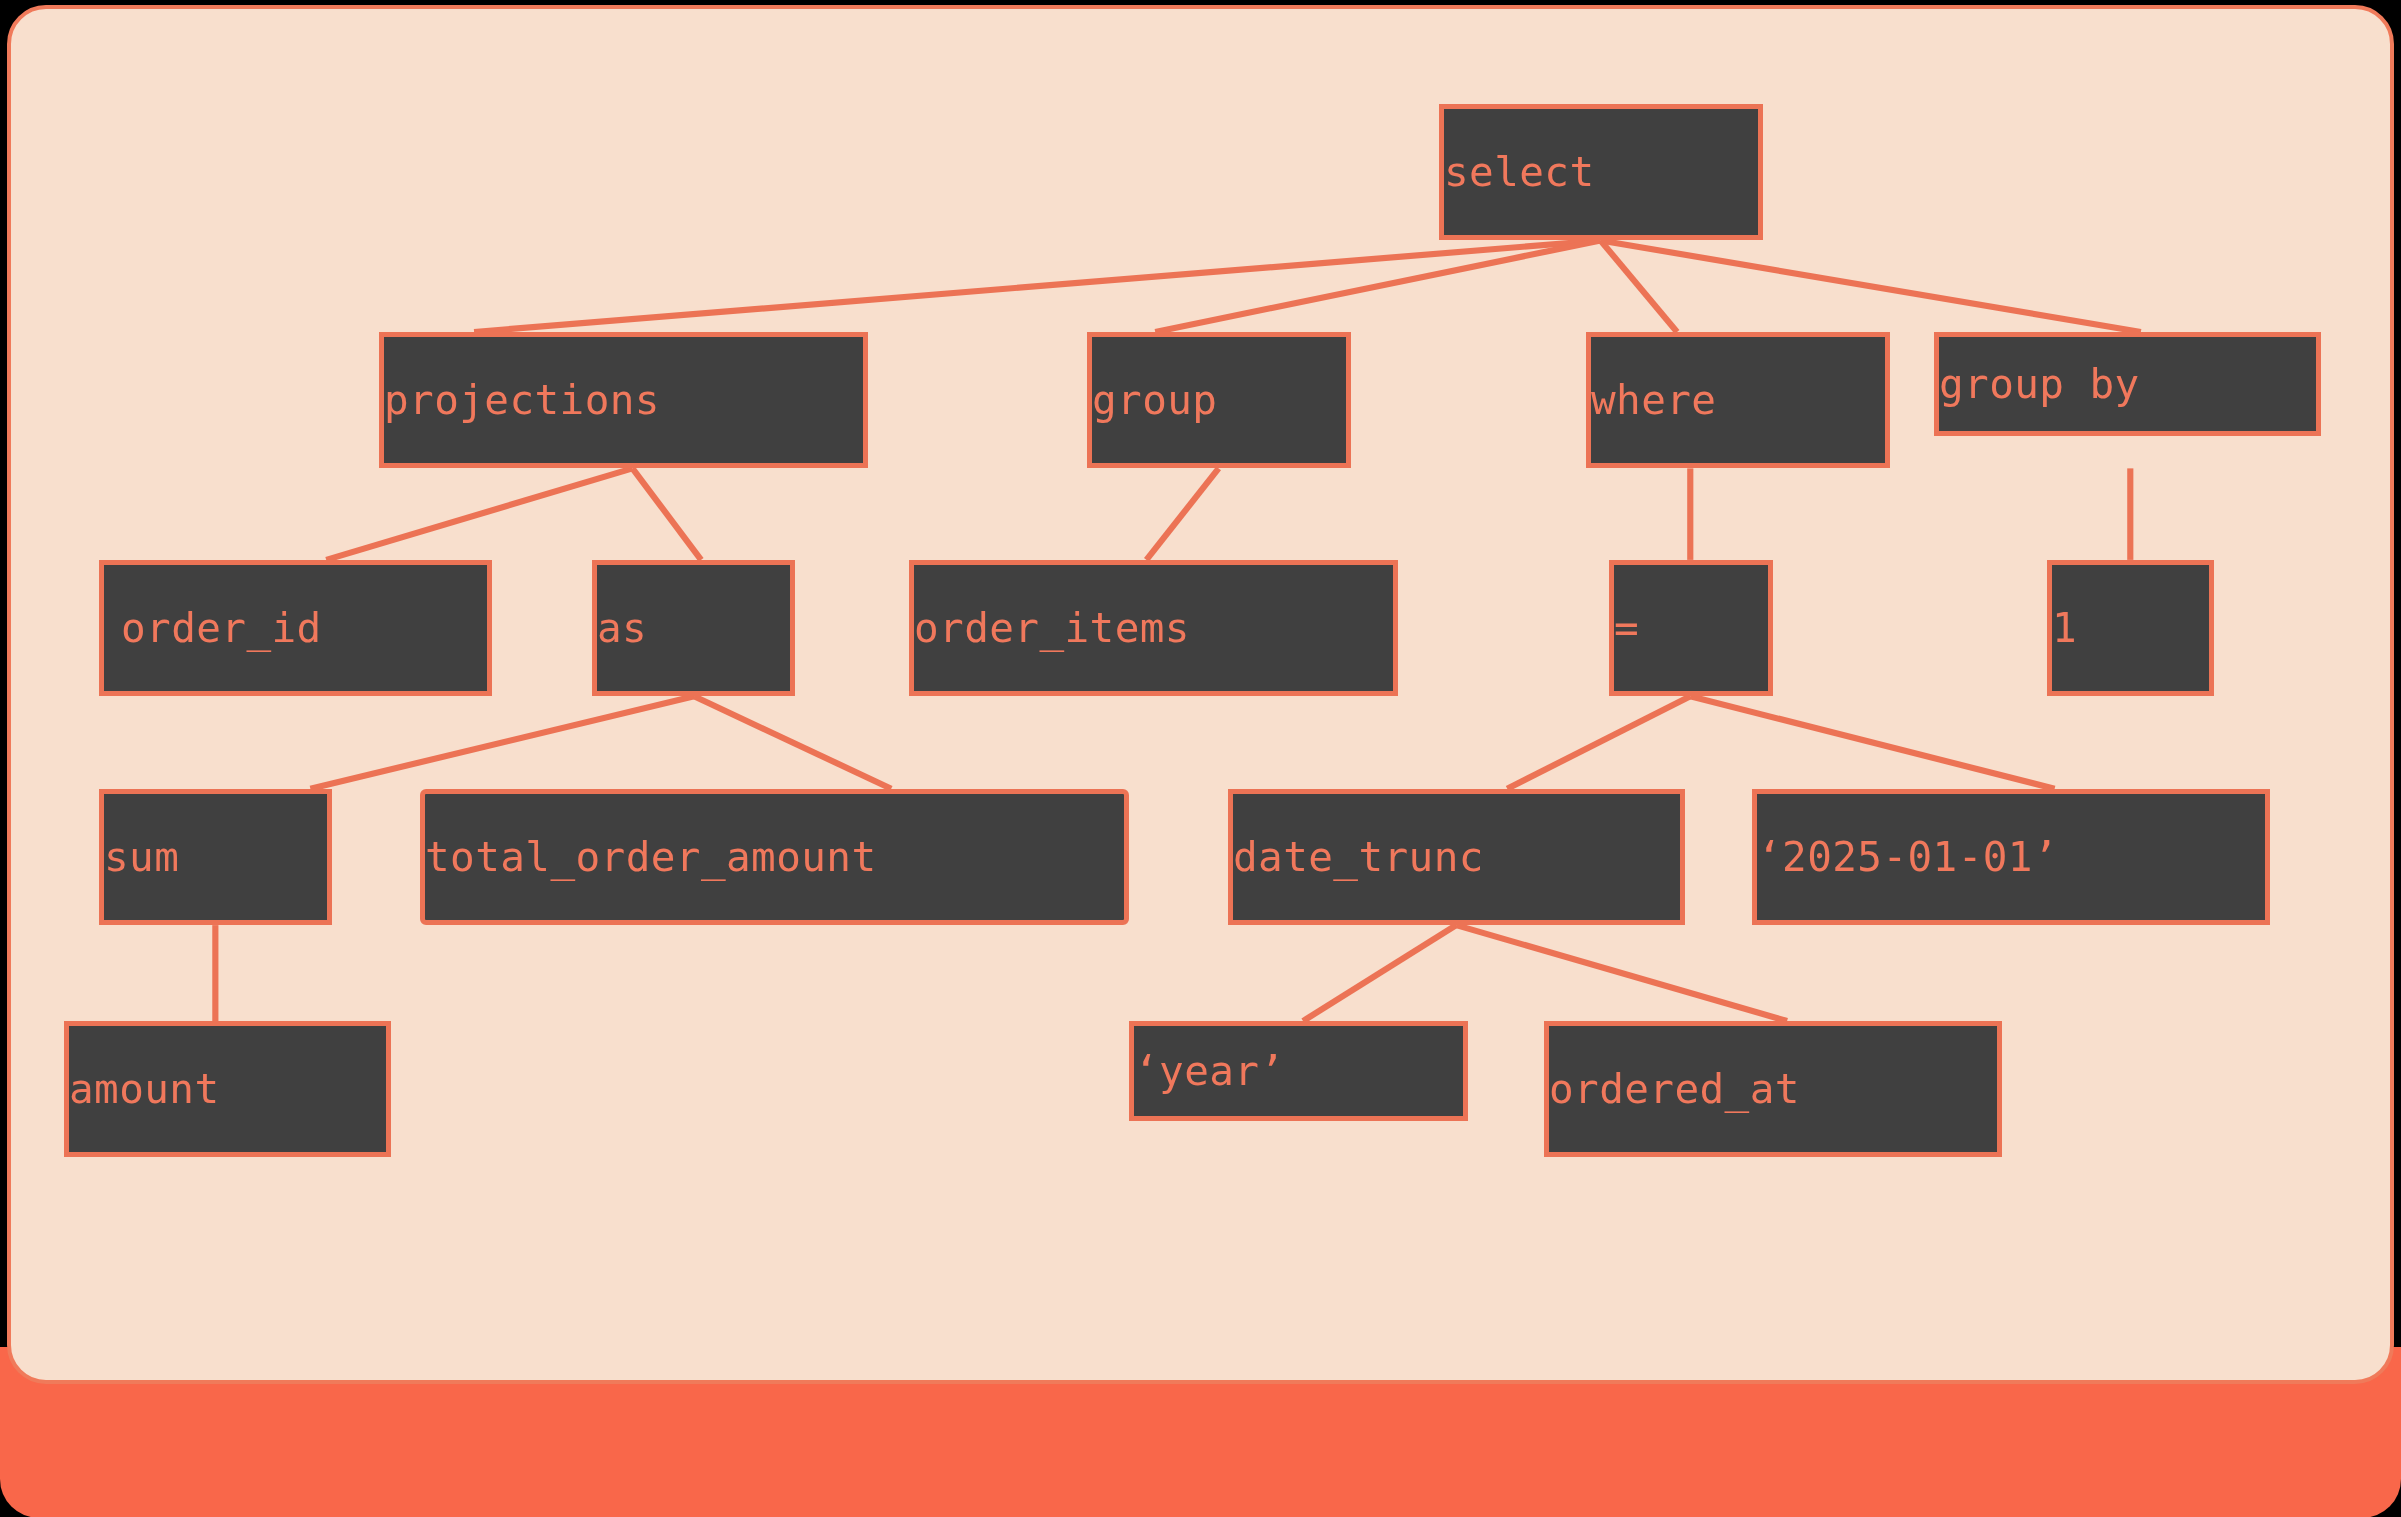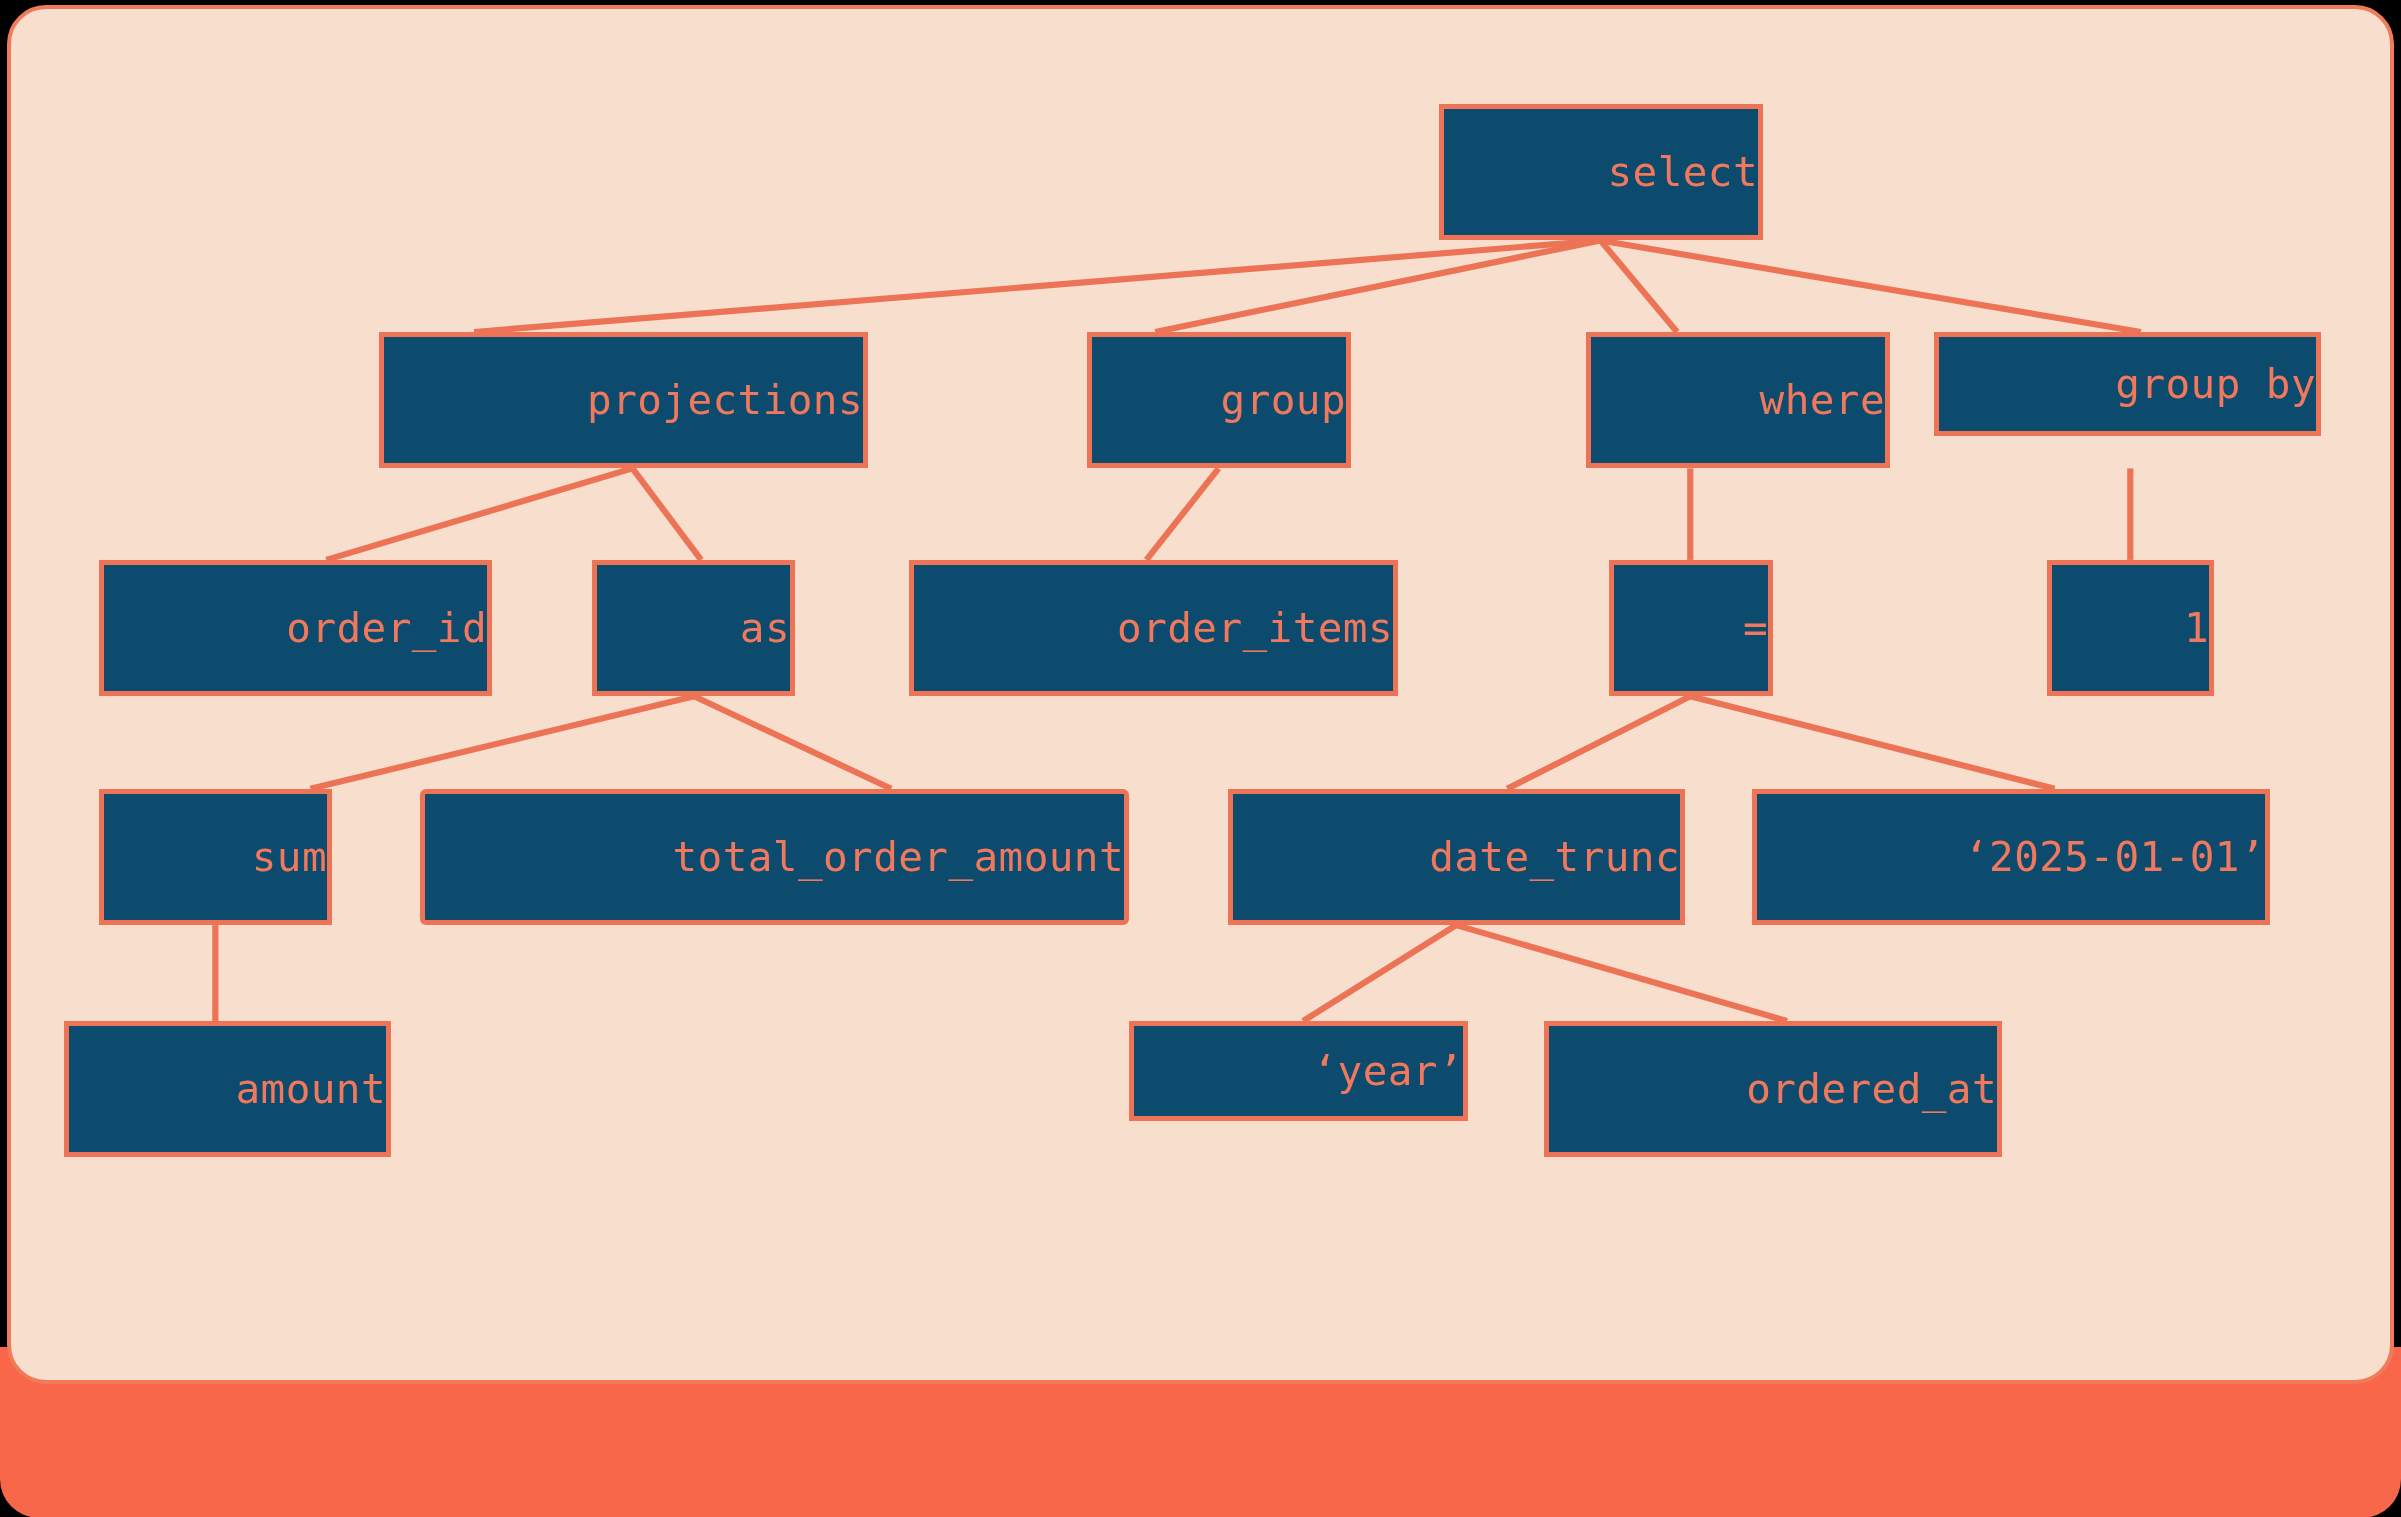--- a/index.html
+++ b/index.html
@@ -57,26 +57,26 @@
   }
 
   .edge {
     stroke: #EC7355;
     stroke-width: 7;
     fill: none;
   }
 
   .node-box {
     position: absolute;
-    background: #0c4a6e;
+    background: #404040;
     border: 5.3px solid #EC7355;
     box-sizing: border-box;
     display: flex;
     align-items: center;
-    justify-content: flex-end;
+    justify-content: flex-start;
   }
 
   .node-label {
     color: #F0785C;
     font-family: "DejaVu Sans Mono", "Liberation Mono", monospace;
     font-size: 41px;
     line-height: 1;
     white-space: nowrap;
     letter-spacing: 0.4px;
   }
@@ -119,21 +119,21 @@
         </div>
         <div class="node-box" style="left: 1076px; top: 323px; width: 264px; height: 136px;">
           <span class="node-label">group</span>
         </div>
         <div class="node-box" style="left: 1532px; top: 323px; width: 304px; height: 136px; margin-left: 43px;">
           <span class="node-label">where</span>
         </div>
         <div class="node-box" style="left: 1923px; top: 323px; width: 387px; height: 104px;">
           <span class="node-label">group by</span>
         </div>
-        <div class="node-box" style="left: 88px; top: 551px; width: 393px; height: 136px;">
+        <div class="node-box" style="left: 88px; top: 551px; width: 393px; height: 136px; padding-left: 17px;">
           <span class="node-label">order_id</span>
         </div>
         <div class="node-box" style="left: 581px; top: 551px; width: 203px; height: 136px;">
           <span class="node-label">as</span>
         </div>
         <div class="node-box" style="left: 898px; top: 551px; width: 489px; height: 136px;">
           <span class="node-label">order_items</span>
         </div>
         <div class="node-box" style="left: 1598px; top: 551px; width: 164px; height: 136px;">
           <span class="node-label">=</span>

